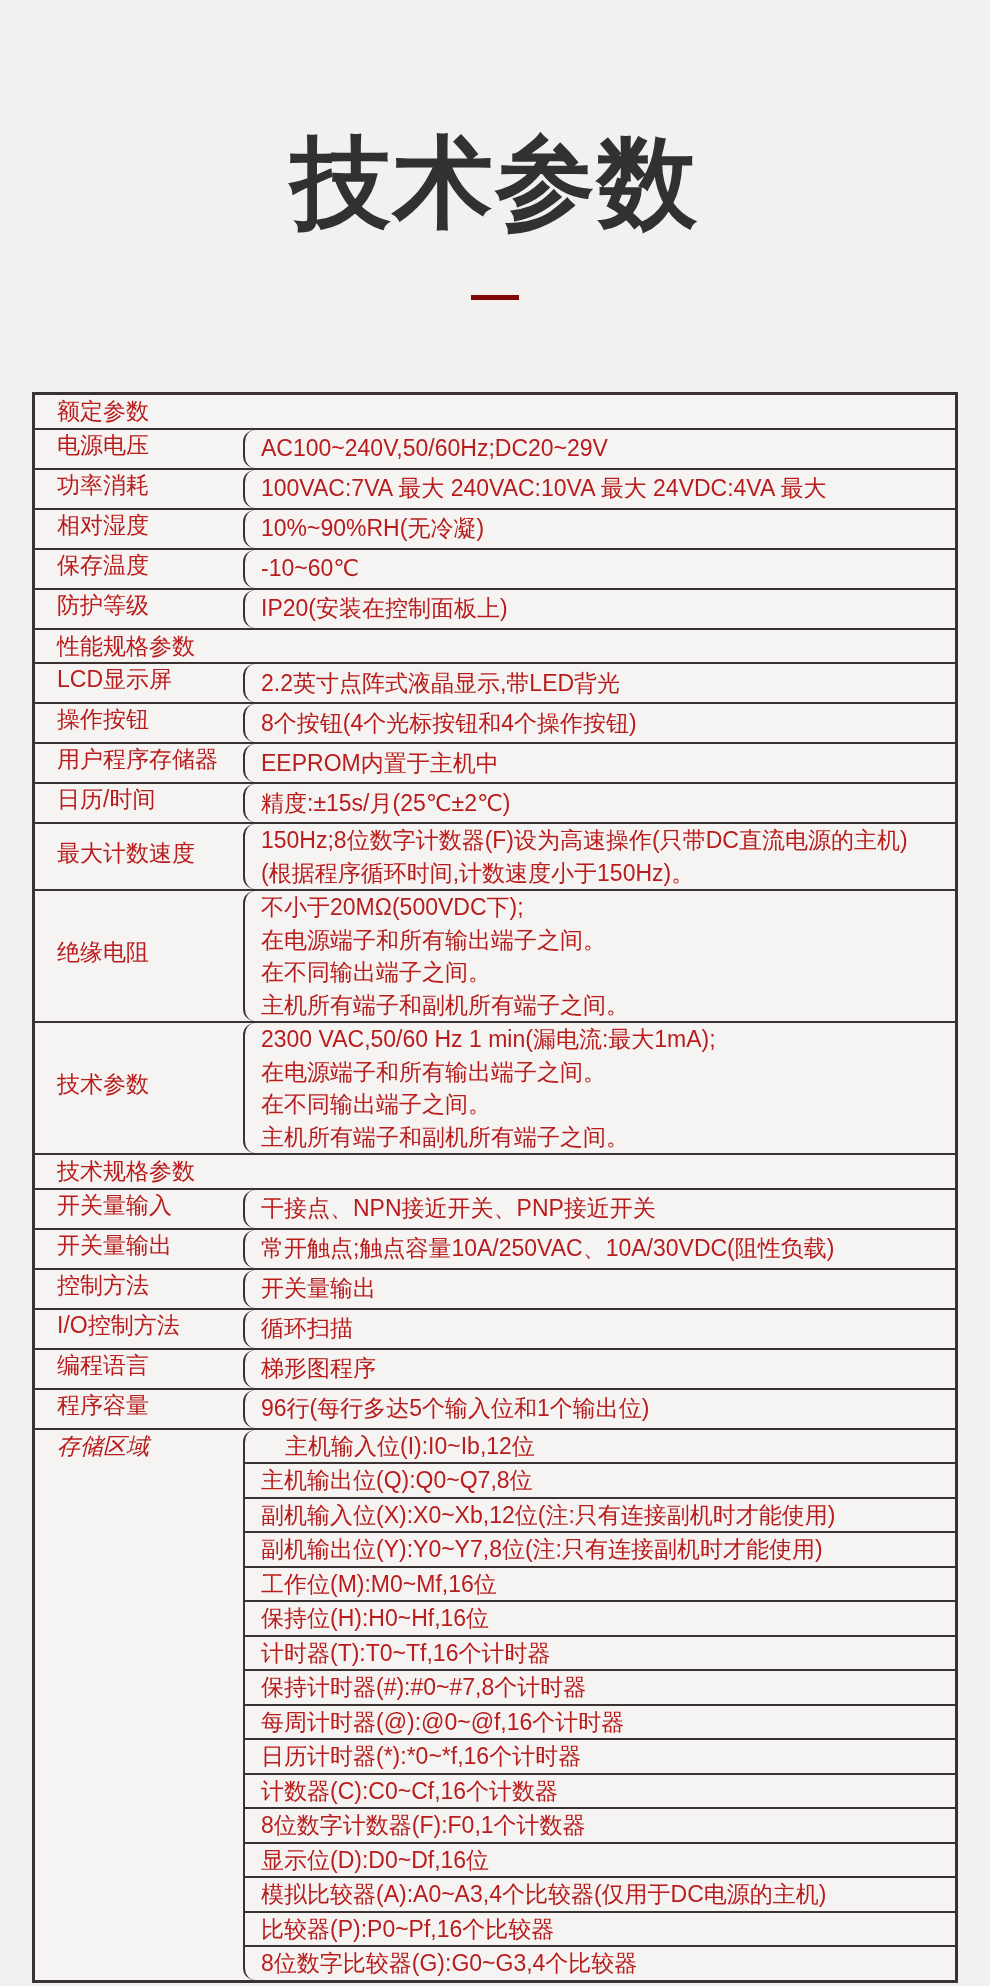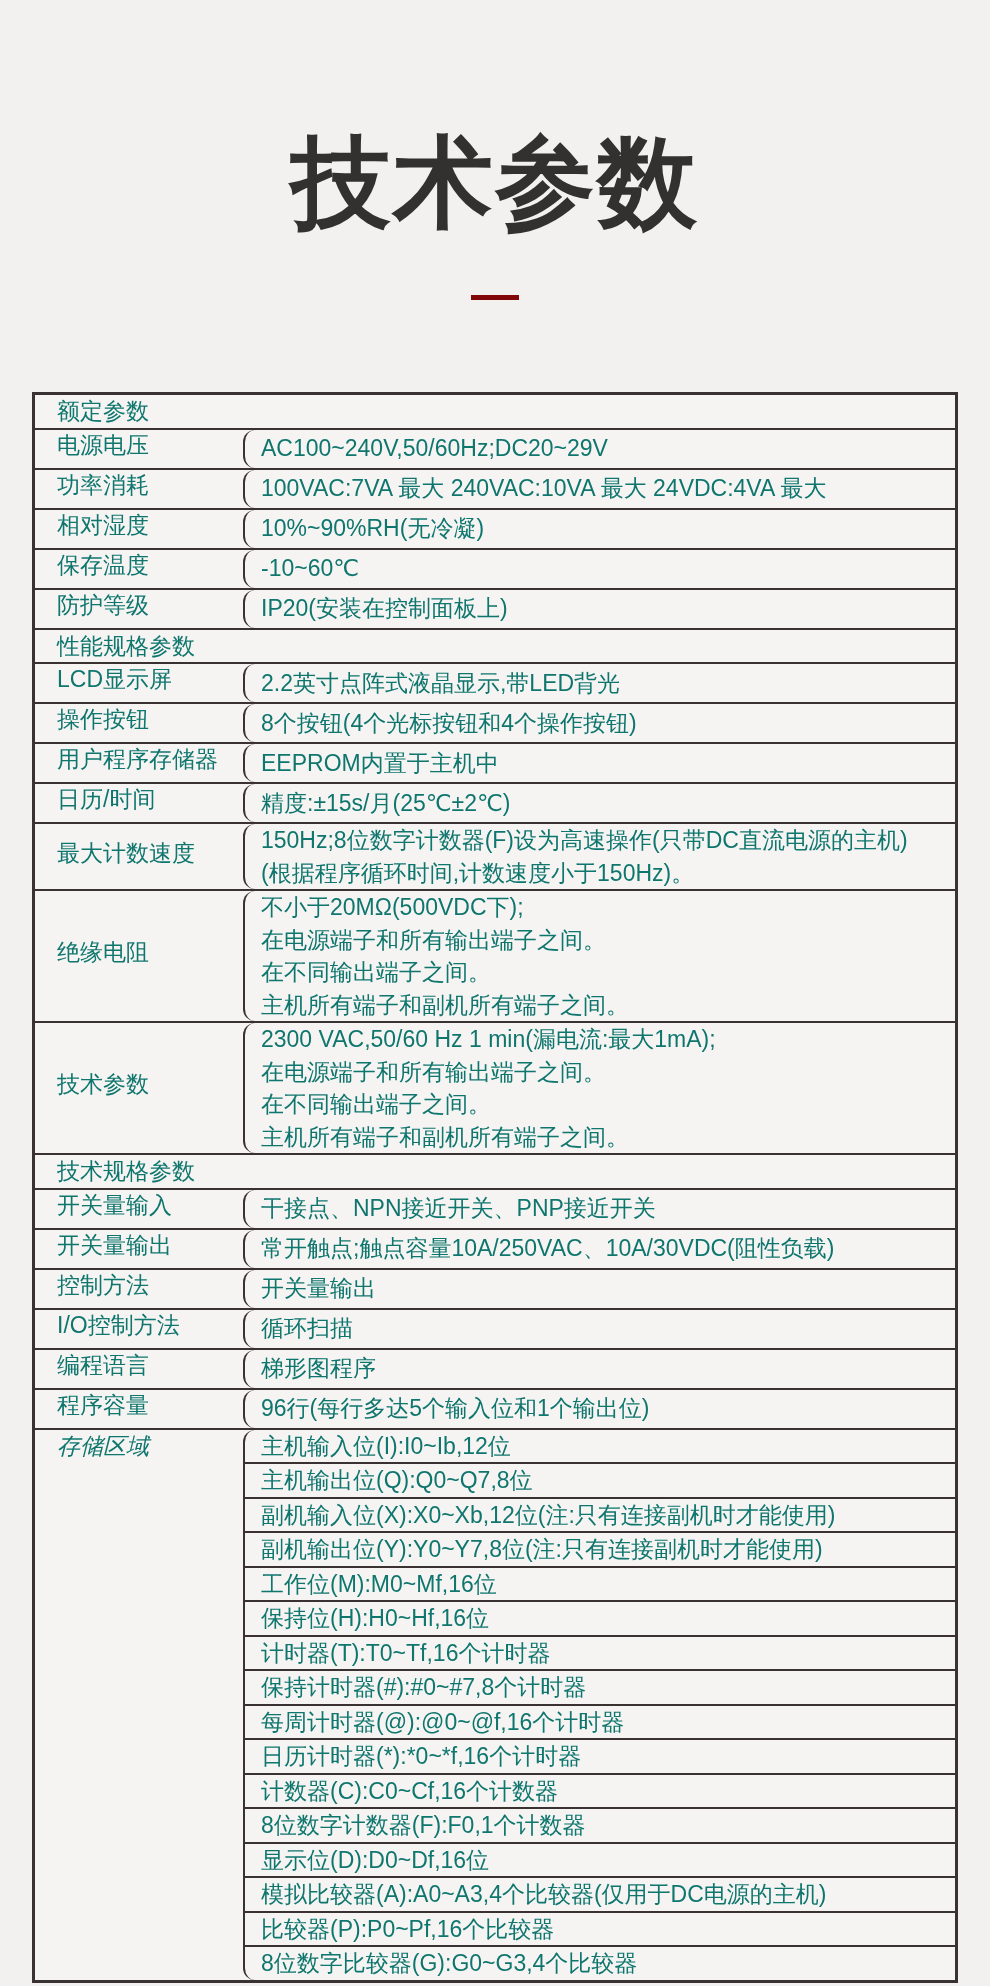--- a/index.html
+++ b/index.html
@@ -38,21 +38,21 @@
   }
   .spec-table{
     position:absolute;
     top:392px;
     left:32px;
     width:926px;
     box-sizing:border-box;
     border:3px solid #3a3132;
     background:#f5f4f2;
     font-size:23px;
-    color:#0f766e;
+    color:#b91c1c;
   }
   .row{
     display:flex;
     border-top:2px solid #3a3132;
   }
   .row:first-child{border-top:none;}
   .cell-section{
     flex:1;
     box-sizing:border-box;
     padding:0 8px 0 22px;
@@ -89,21 +89,21 @@
   .value-line{
     line-height:32.5px;
     white-space:nowrap;
   }
   .subrow{
     border-top:2px solid #3a3132;
     line-height:32.5px;
     padding:0 8px 0 16px;
     white-space:nowrap;
   }
-  .subrow:first-child{border-top:none;}
+  .subrow:first-child{border-top:none;margin-left:24px;}
 </style>
 </head>
 <body>
 
 <div class="page">
   <div class="page-title">技术参数</div>
   <div class="title-dash"></div>
   <div class="spec-table">
       <div class="row section">
         <div class="cell-section">额定参数</div>

